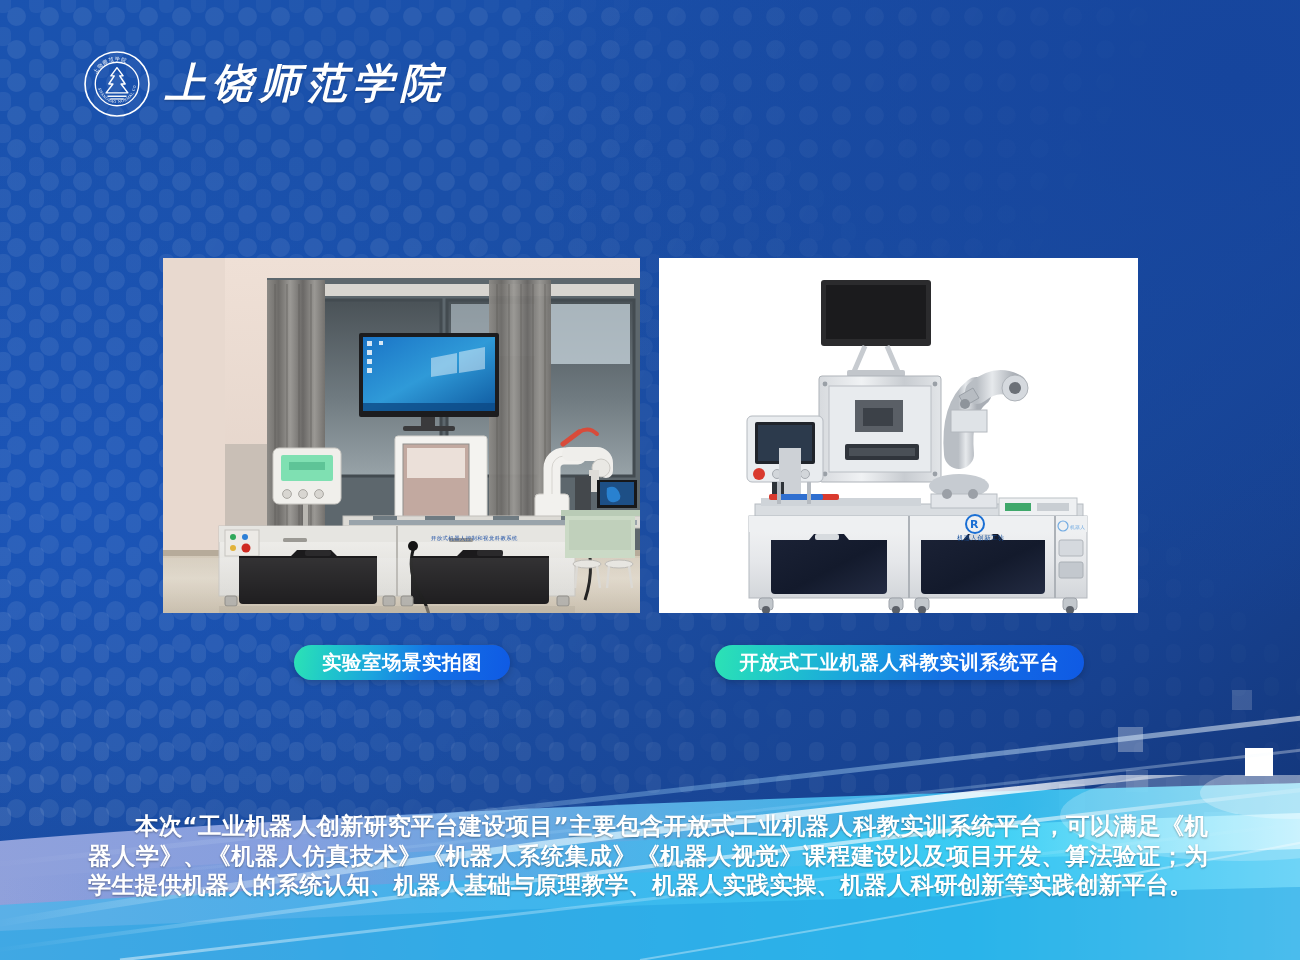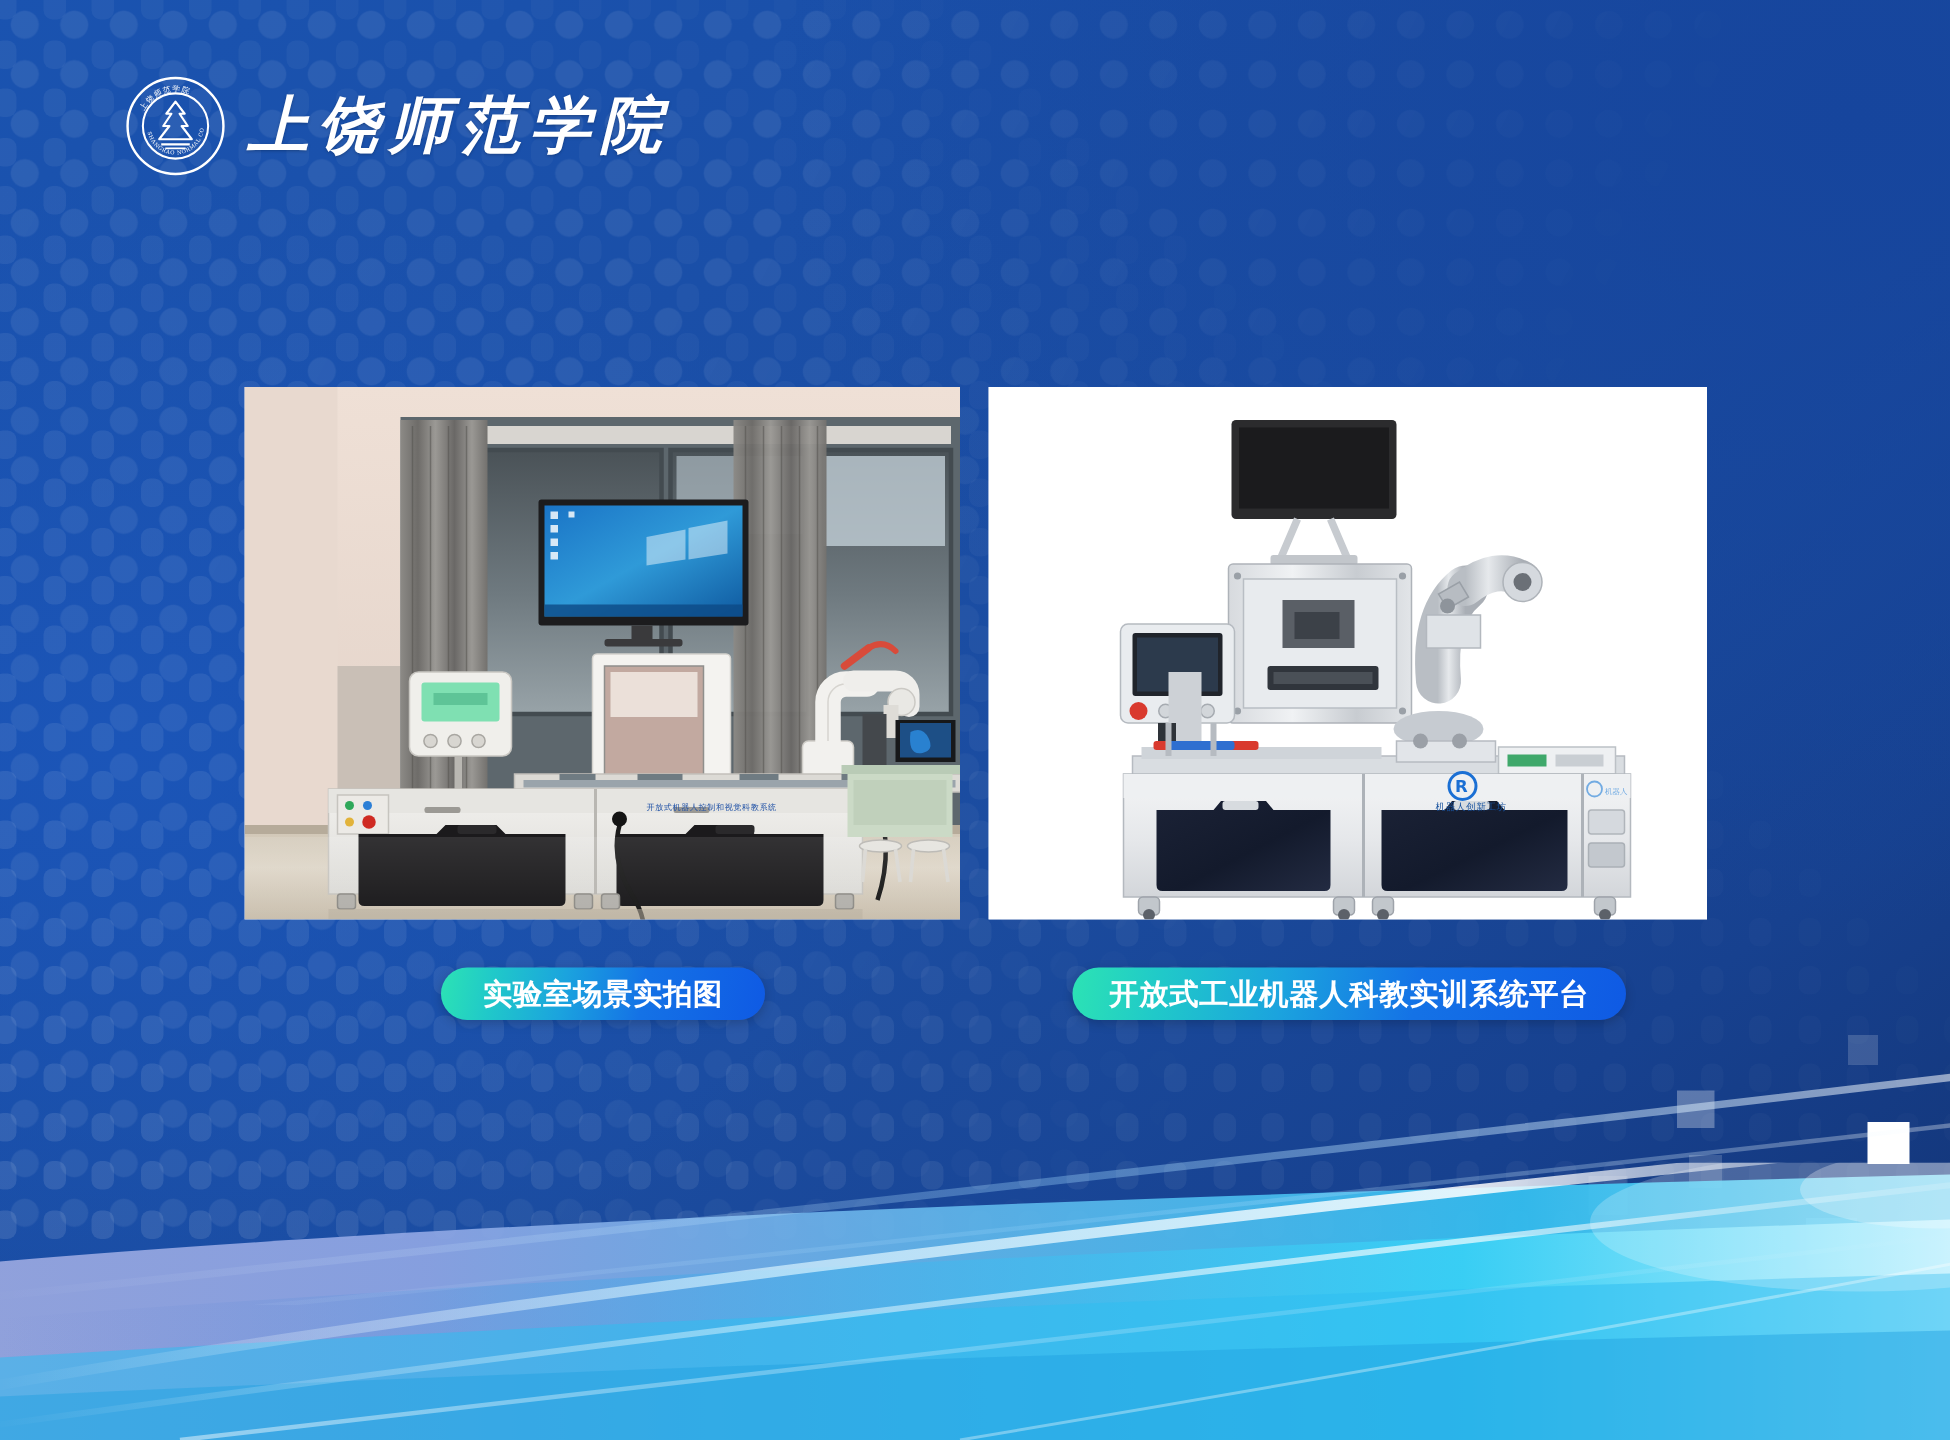--- a/index.html
+++ b/index.html
@@ -1279,20 +1279,21 @@
       <g stroke="#b6bbc1" stroke-width="4">
         <line x1="120" y1="224" x2="120" y2="246"></line>
         <line x1="150" y1="224" x2="150" y2="246"></line>
       </g>
     </svg>
   </div>
 
   <div class="pill" id="caption-right">开放式工业机器人科教实训系统平台</div>
   <div class="pill" id="caption-left">实验室场景实拍图</div>
 
+  <div id="body-text">本次“工业机器人创新研究平台建设项目”主要包含开放式工业机器人科教实训系统平台，可以满足《机器人学》、《机器人仿真技术》《机器人系统集成》《机器人视觉》课程建设以及项目开发、算法验证；为学生提供机器人的系统认知、机器人基础与原理教学、机器人实践实操、机器人科研创新等实践创新平台。</div>
 
   <div class="bottomband">
     <svg viewBox="0 0 1300 185" width="1300" height="185" preserveAspectRatio="none" aria-hidden="true">
       <defs>
         <linearGradient id="bb" x1="0" y1="0" x2="1" y2="0">
           <stop offset="0" stop-color="#9aa8e0"></stop>
             <stop offset=".22" stop-color="#8fa6e4"></stop>
           <stop offset=".5" stop-color="#5fb6ea"></stop>
             <stop offset=".78" stop-color="#35c2f2"></stop>
           <stop offset="1" stop-color="#7fe0fb"></stop>

